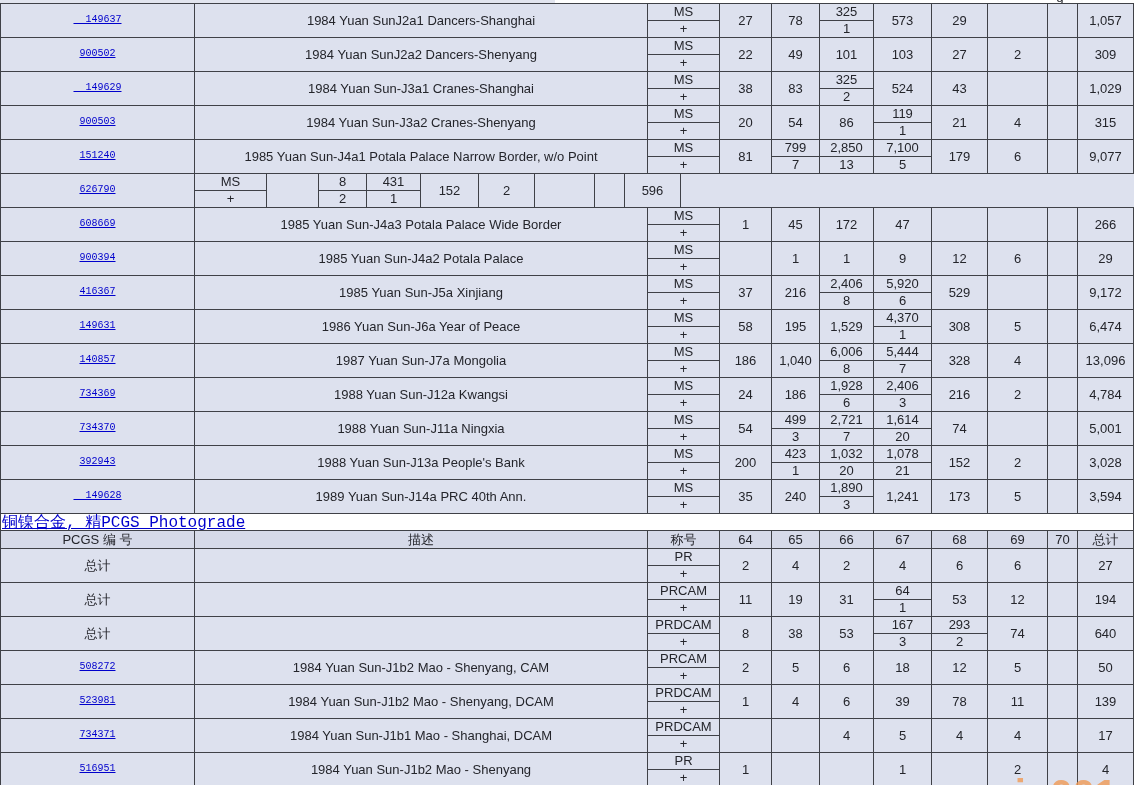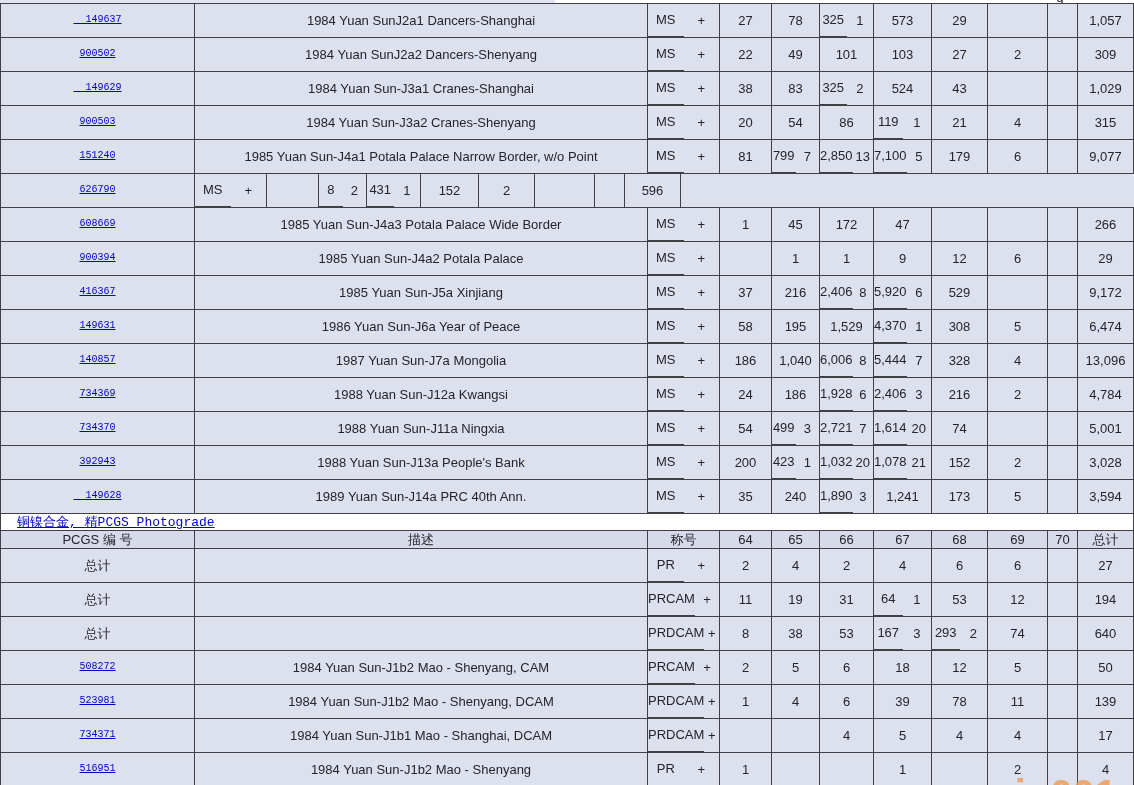--- a/index.html
+++ b/index.html
@@ -20,30 +20,30 @@
   .row{display:flex;height:34px;border-bottom:1px solid var(--border)}
   .row.hdr{height:18px;background:var(--hdr-bg)}
   .cell{border-right:1px solid var(--border);display:flex;align-items:center;justify-content:center;
     font-size:13px;color:var(--text);overflow:hidden;line-height:1.05}
   .bold{font-weight:normal}
 
   .c-num{width:194px}.c-desc{width:453px}.c-desig{width:72px}
   .g0{width:52px}.g1{width:48px}.g2{width:54px}.g3{width:58px}
   .g4{width:56px}.g5{width:60px}.g6{width:30px}.c-total{width:56px}
 
-  .dual{flex-direction:row;align-items:stretch;justify-content:flex-end;padding:0}
+  .dual{flex-direction:column;align-items:stretch;justify-content:flex-end;padding:0}
   .half{flex:1 1 50%;display:flex;align-items:center;justify-content:center}
   .half.t{border-bottom:1px solid var(--border)}
 
   .numlink{font-family:"Liberation Mono",monospace;font-size:10px;color:var(--link);
     text-decoration:underline;white-space:pre}
   .linkrow{height:16px;background:#fff;border-left:1px solid var(--border);
     border-right:1px solid var(--border);display:flex;align-items:center}
-  .seclink{font-family:"Liberation Mono",monospace;font-size:13px;color:var(--link);
-    text-decoration:underline;white-space:pre;padding-left:16px}
+  .seclink{font-family:"Liberation Mono",monospace;font-size:16px;color:var(--link);
+    text-decoration:underline;white-space:pre;padding-left:1px}
 
   .watermark{position:absolute;left:865px;top:772px;font-size:40px;font-weight:bold;
     color:var(--wm);opacity:.8;white-space:nowrap;pointer-events:none;z-index:5;
     font-family:Liberation Sans, sans-serif}
 </style>
 </head>
 <body>
 
 <div id="app">
 

